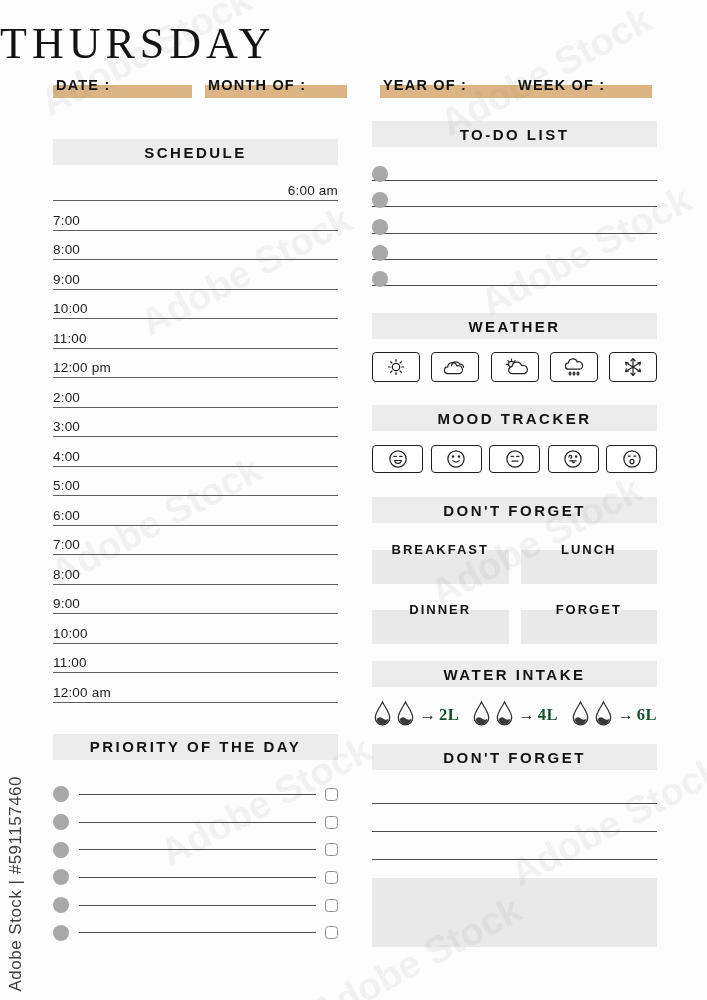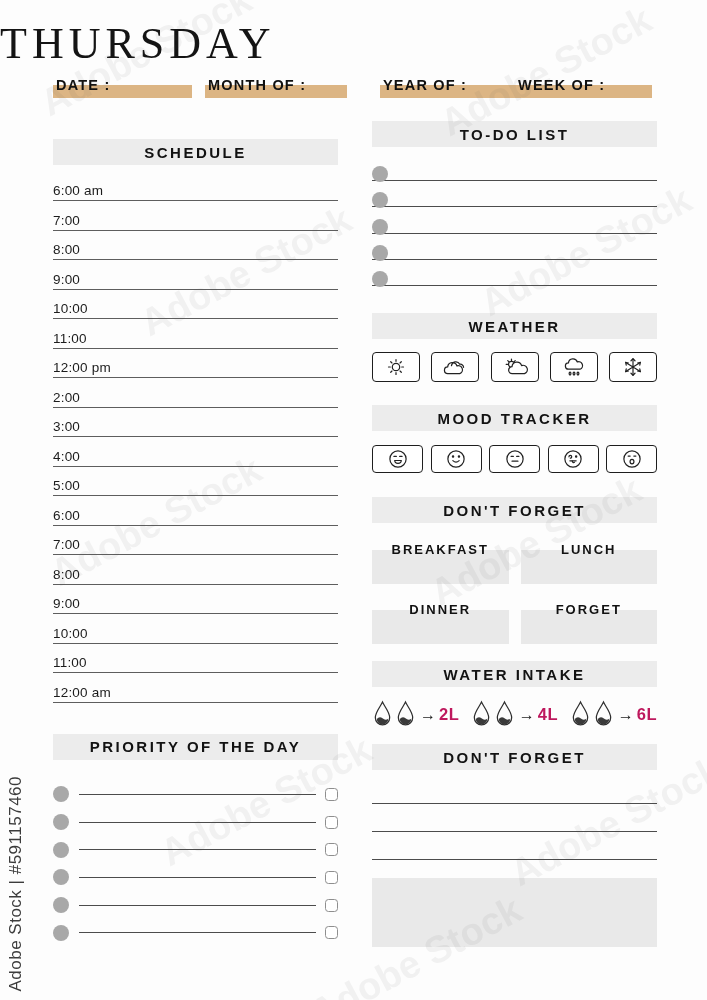--- a/index.html
+++ b/index.html
@@ -28,21 +28,21 @@
 
   .col { position:absolute; top:121px; width:285px; }
   .col-left  { left:53px;margin-top:18px; }
   .col-right { left:372px; }
 
   .sec-head { height:26px; background:#ececec; display:flex; align-items:center; justify-content:center;
               font-size:15px; font-weight:700; letter-spacing:2.5px; color:#121212; }
 
   
   .srow { height:29.5px; border-bottom:1.2px solid #5e5e5e; display:flex; align-items:flex-end; }
-  .srow:first-child { height:36px; }
+  .srow:first-child { height:36px;justify-content:flex-end; }
   .stime { font-size:13.5px; color:#1c1c1c; letter-spacing:0.2px; margin-bottom:2px; }
 
   
   .trow { position:relative; height:26.3px; border-bottom:1.5px solid #4c4c4c; }
   .trow:first-child { height:34px; }
   .bullet { width:16px; height:16px; border-radius:50%; background:#a8a8a8; }
   .trow .bullet { position:absolute; left:0; bottom:-2px; }
 
   
   .opt-row { display:flex; justify-content:space-between; }
@@ -57,21 +57,21 @@
   .meal-grid { display:grid; grid-template-columns:1fr 1fr; column-gap:12px; row-gap:18px; margin-top:19px; }
   .meal-label { text-align:center; font-size:13px; font-weight:700; letter-spacing:2px; color:#121212;
                 position:relative; z-index:1; margin-bottom:-7px; }
   .meal-box { height:34px; background:#e9e9e9; }
 
   
   .water-row { display:flex; justify-content:space-between; align-items:center; margin-top:13px; }
   .water-goal { display:flex; align-items:center; }
   .water-goal svg { margin-right:2px; }
   .arrow { font-size:16px; font-weight:700; color:#1a1a1a; margin:0 3px 0 2px; }
-  .goal-label { font-size:16.5px; font-weight:700; color:#be185d; letter-spacing:0.5px; }
+  .goal-label { font-size:16.5px; font-weight:700; color:#14532d; letter-spacing:0.5px;font-family:Liberation Serif, serif; }
 
   
   .prio-rows { padding-top:21px; }
   .prow { height:27.7px; display:flex; align-items:center; }
   .prow .line { flex:1; height:0; border-top:1.5px solid #4c4c4c; margin:0 9px 0 10px; }
   .checkbox { width:13px; height:13px; border:1.8px solid #8e8e8e; border-radius:3.5px; background:#fff; flex:0 0 auto; }
 
   
   .note-row { height:27.7px; border-bottom:1.5px solid #4c4c4c; }
   .note-row:first-child { height:34px; }

